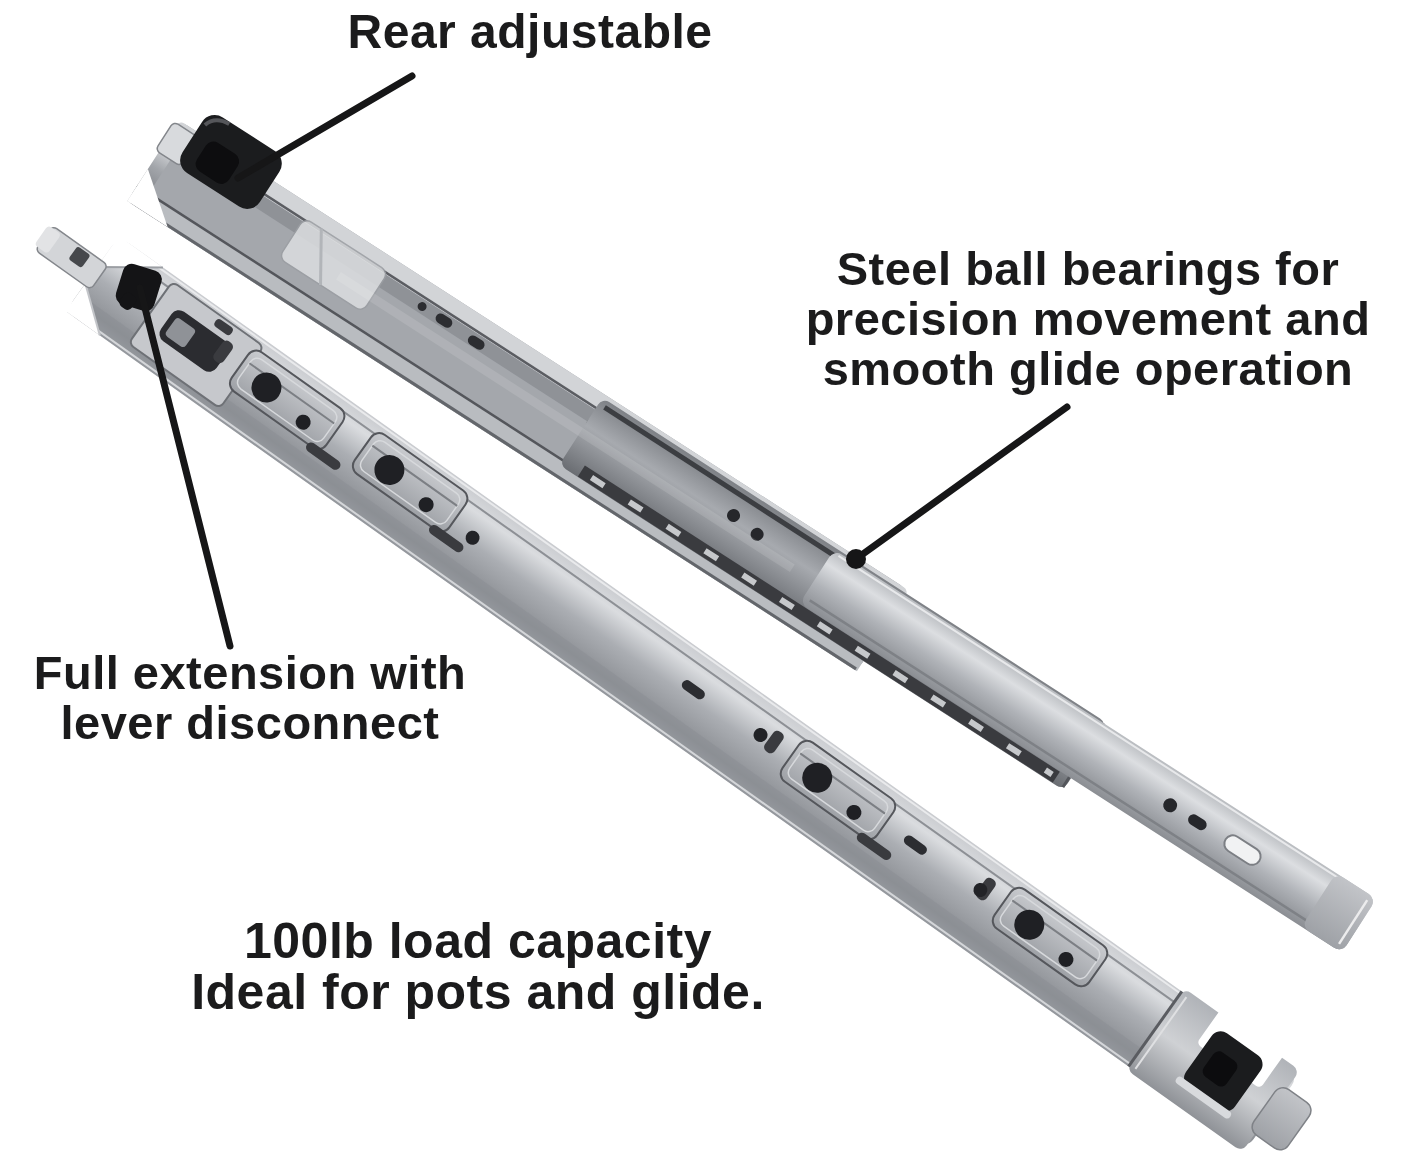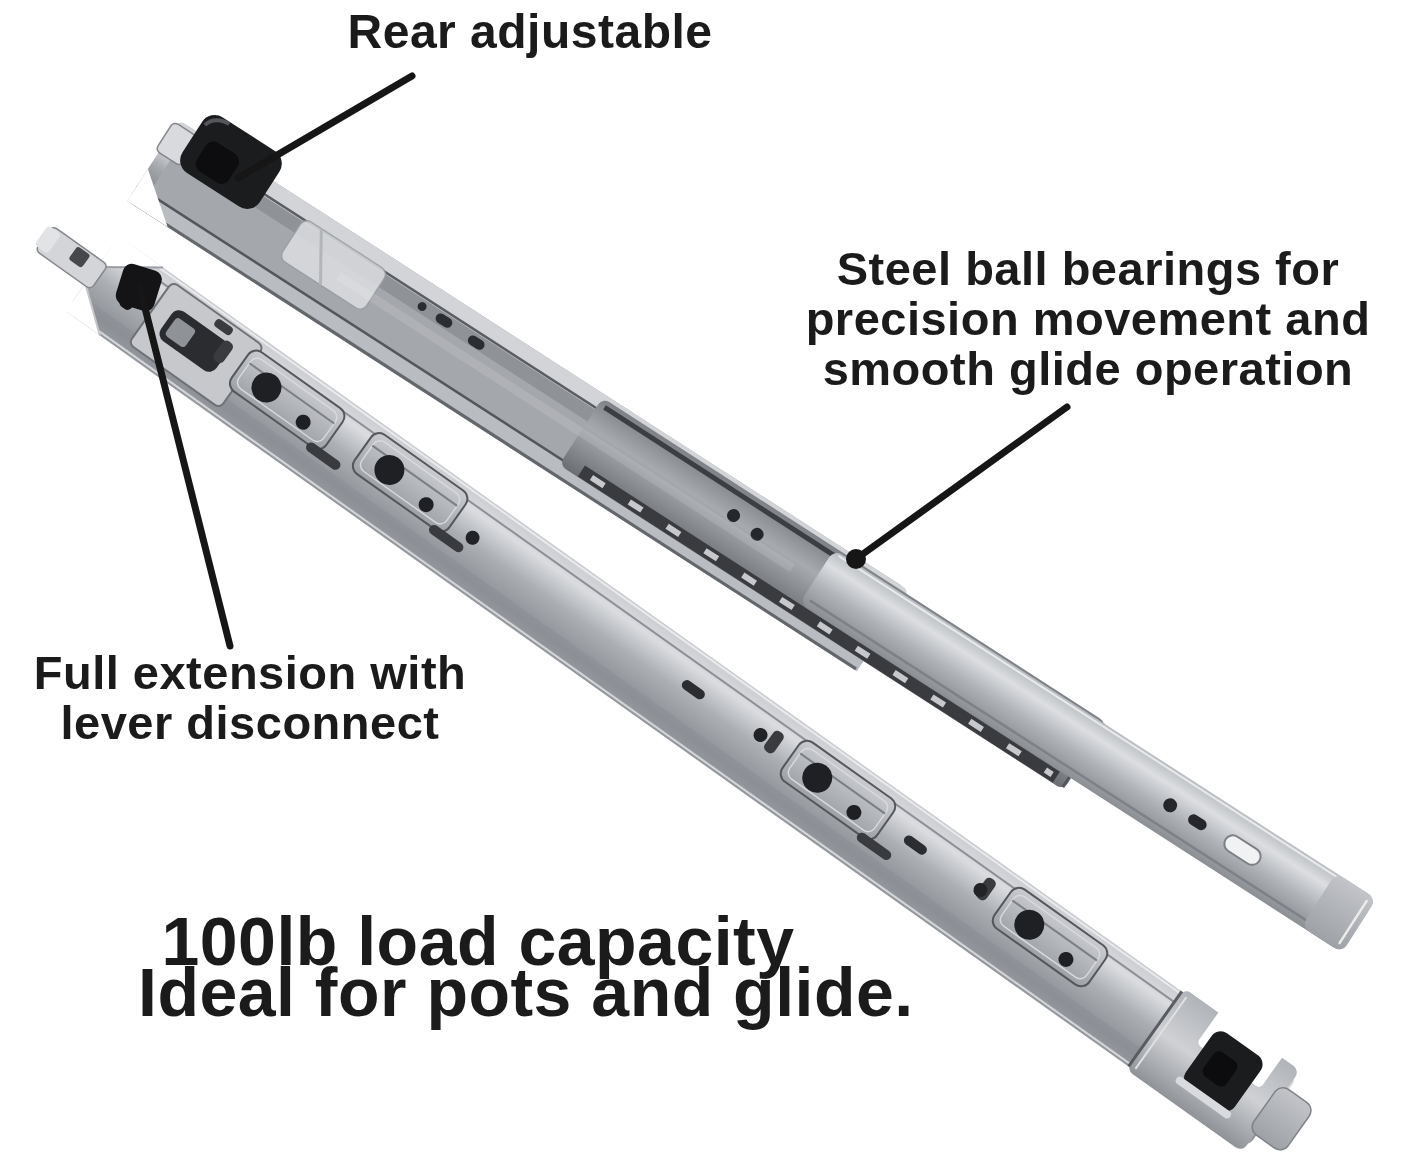--- a/index.html
+++ b/index.html
@@ -4,21 +4,21 @@
 <style>
   html,body{margin:0;padding:0;background:#ffffff;}
   .stage{position:relative;width:1404px;height:1154px;background:#ffffff;overflow:hidden;
          font-family:"Liberation Sans", sans-serif;padding-left:24px;}
   .art{position:absolute;left:0;top:0;width:1404px;height:1154px;}
   .label{position:absolute;text-align:center;color:#1b1b1c;font-weight:bold;letter-spacing:.5px;}
   .label div{white-space:nowrap;}
   .l1{left:230px;top:6px;width:600px;font-size:48px;line-height:52px;}
   .l2{left:758px;top:244px;width:660px;font-size:47px;line-height:50px;}
   .l3{left:-30px;top:648px;width:560px;font-size:47px;line-height:50px;}
-  .l4{left:138px;top:916px;width:680px;font-size:68px;line-height:51px;}
+  .l4{left:138px;top:916px;width:680px;font-size:50px;line-height:51px;}
 </style>
 </head>
 <body>
 
 <div class="stage">
 
   <svg class="art" viewBox="0 0 1404 1154">
     <defs>
       <linearGradient id="gOuter" x1="0" y1="0" x2="0" y2="1">
         <stop offset="0" stop-color="#9a9da2"></stop>

